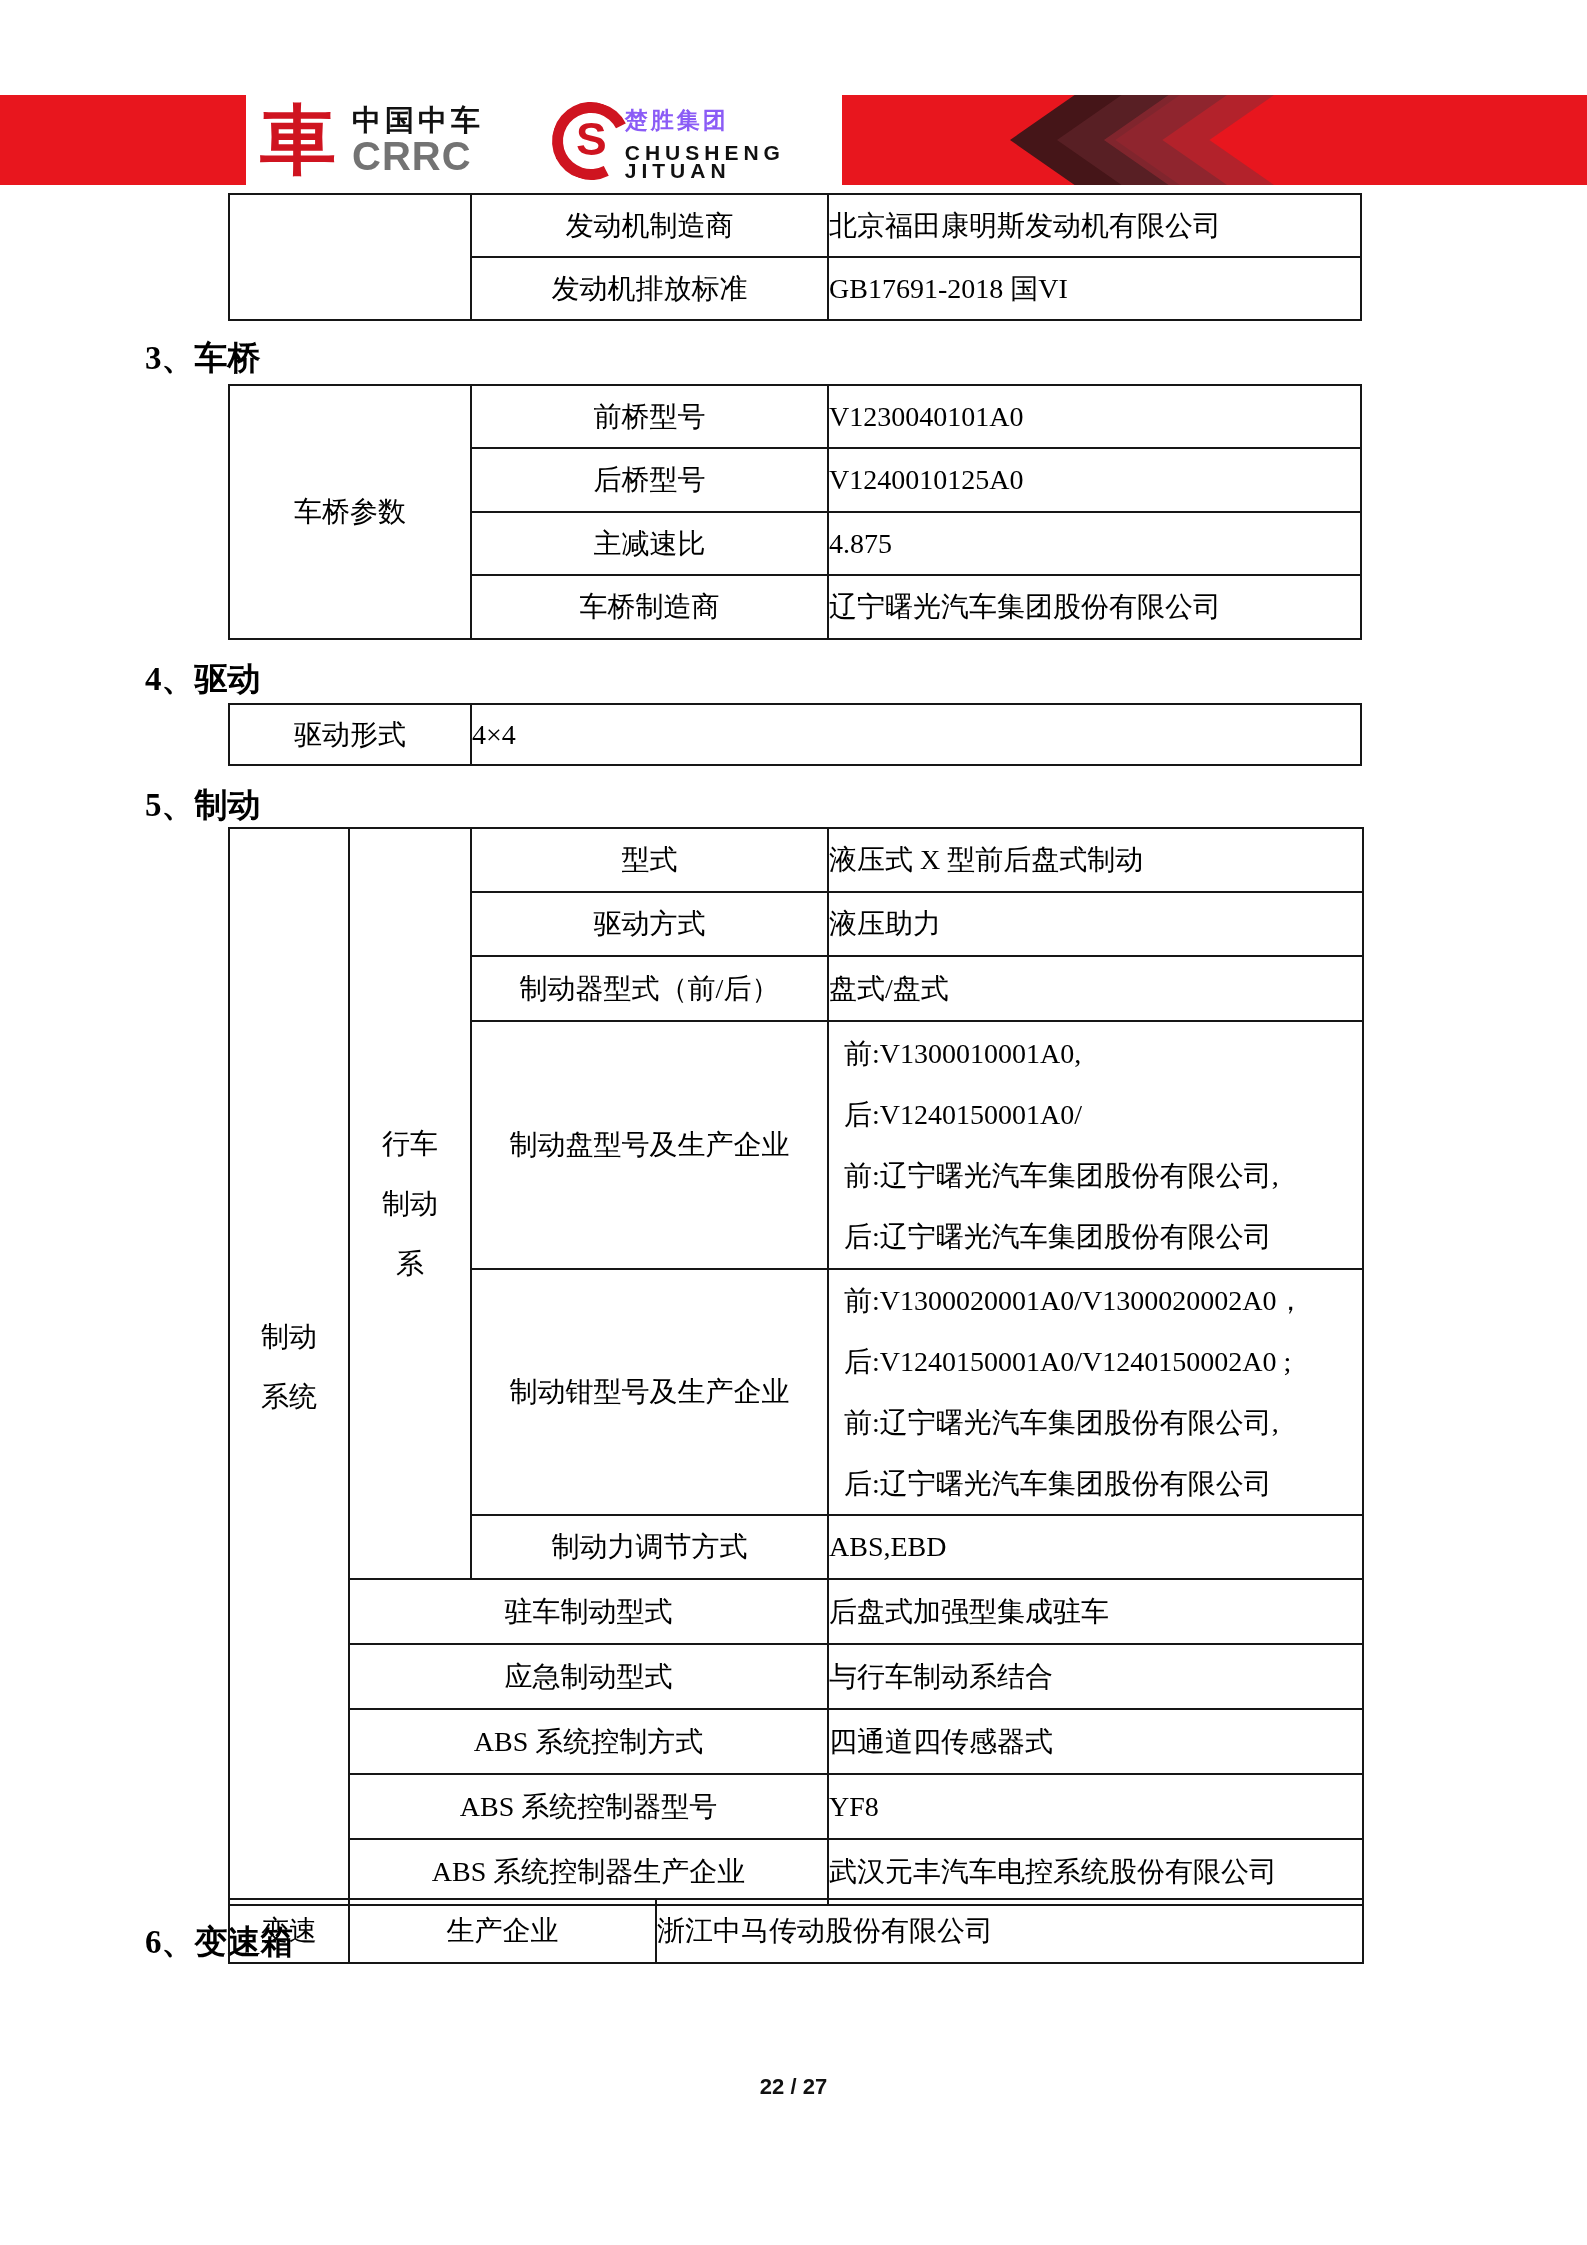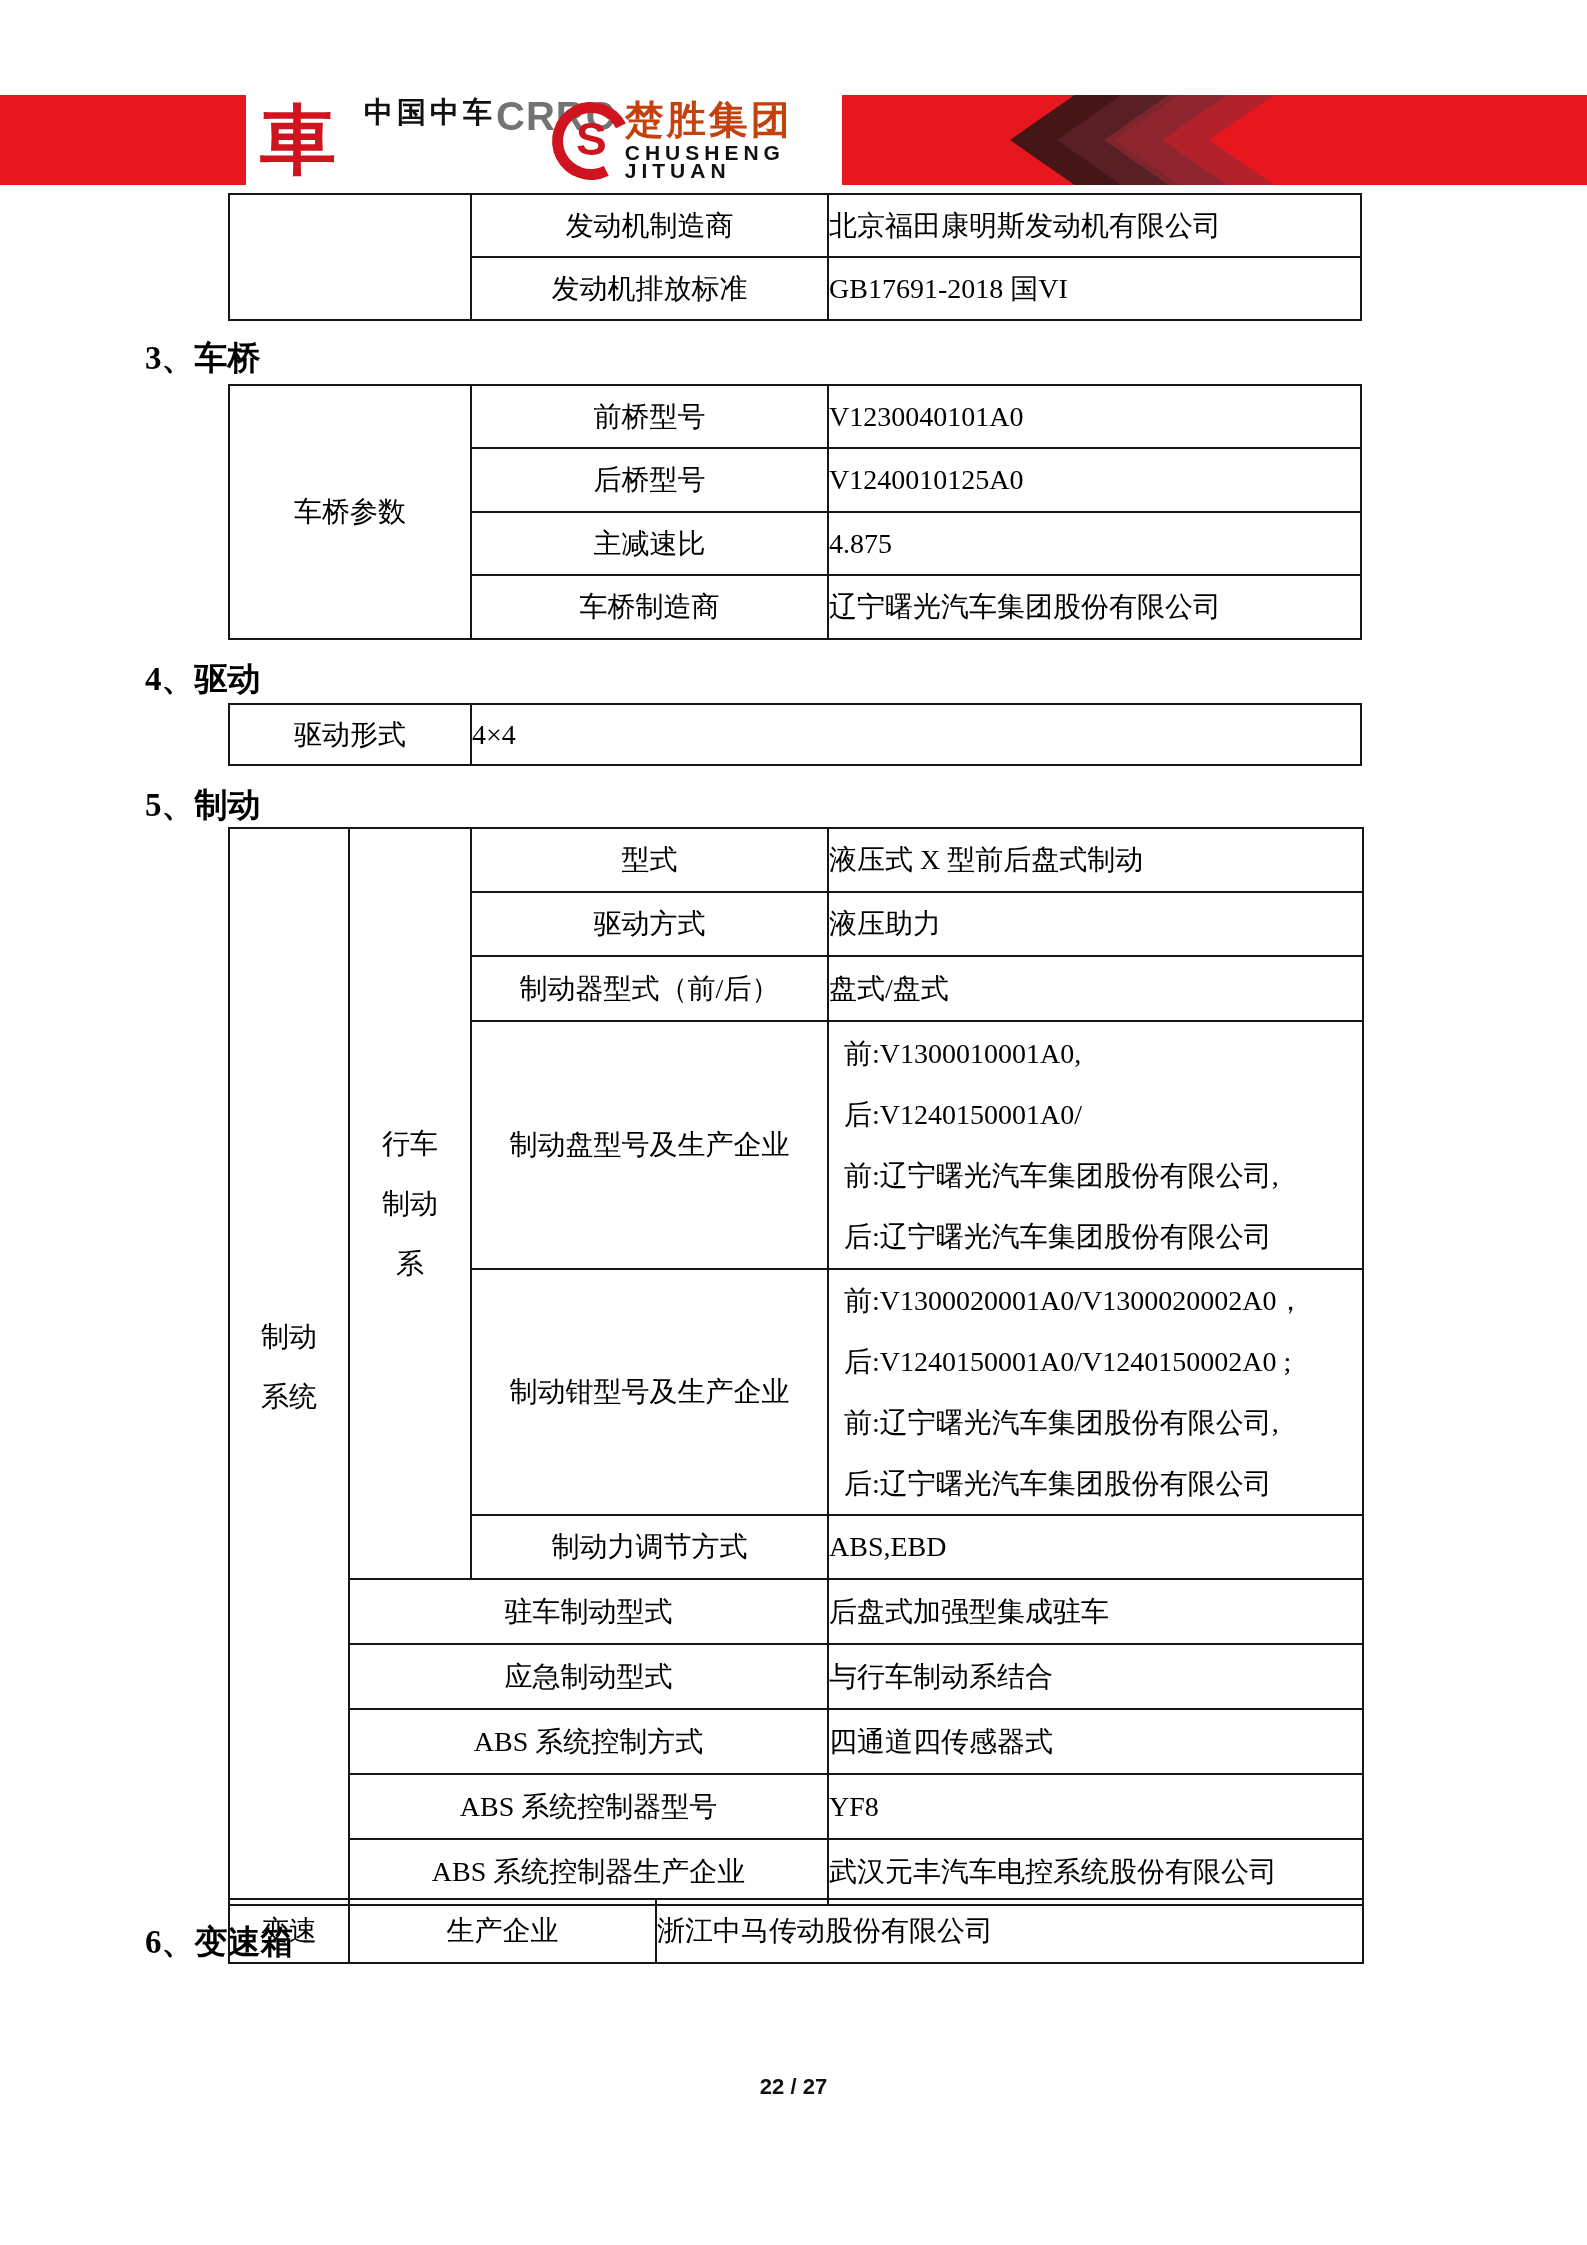--- a/index.html
+++ b/index.html
@@ -13,29 +13,29 @@
   .band .red-left{position:absolute;left:0;top:0;width:246px;height:90px;background:#e8161e;}
   .band .red-right{position:absolute;left:842px;top:0;width:745px;height:90px;background:#e8161e;overflow:hidden;}
   .chev{position:absolute;top:0;height:90px;width:170px;}
   .chev.c1{left:168px;background:rgba(45,22,24,.88);}
   .chev.c2{left:215px;background:rgba(95,35,40,.75);}
   .chev.c3{left:262px;background:rgba(150,42,50,.65);}
   .chev{clip-path:polygon(100% 0,38% 0,0 50%,38% 100%,100% 100%,62% 50%);}
   .logo-area{position:absolute;left:246px;top:0;width:596px;height:90px;background:#fff;}
   .crrc-group{position:absolute;left:14px;top:1px;display:flex;align-items:center;}
   .crrc-mark{color:#cf1420;font-size:76px;font-weight:900;line-height:88px;font-family:"Liberation Serif",serif;}
-  .crrc-text{margin-left:28px;display:flex;flex-direction:row;justify-content:center;height:88px;}
+  .crrc-text{margin-left:16px;display:flex;flex-direction:column;justify-content:center;height:88px;}
   .crrc-cn{font-size:29px;font-weight:bold;letter-spacing:4px;line-height:32px;color:#111;font-family:"Liberation Sans",sans-serif;}
   .crrc-en{font-size:40px;font-weight:900;letter-spacing:1px;line-height:40px;color:#737373;font-family:"Liberation Sans",sans-serif;}
   .cs-group{position:absolute;left:306px;top:1px;display:flex;align-items:center;}
   .cs-mark{position:relative;width:80px;height:80px;margin-top:4px;}
   .cs-cres{position:absolute;left:0;top:0;width:56px;height:56px;border:11px solid #cf1420;border-right-color:transparent;border-radius:50%;transform:rotate(18deg);}
   .cs-s{position:absolute;left:24px;top:10px;font-size:46px;font-weight:900;color:#cf1420;font-family:"Liberation Sans",sans-serif;}
   .cs-text{margin-left:10px;display:flex;flex-direction:column;justify-content:center;height:88px;}
-  .cs-cn{font-size:39px;font-weight:900;letter-spacing:3px;line-height:38px;color:#c2410c;font-family:"Liberation Sans",sans-serif;}
+  .cs-cn{font-size:23px;font-weight:900;letter-spacing:3px;line-height:38px;color:#8b5cf6;font-family:"Liberation Sans",sans-serif;}
   .cs-en{font-size:21px;font-weight:bold;letter-spacing:5px;line-height:18px;margin-top:5px;color:#111;font-family:"Liberation Sans",sans-serif;}
   
   .heading{position:absolute;left:145px;font-size:33px;font-weight:bold;color:#000;white-space:nowrap;}
   
   table.spec{position:absolute;border-collapse:collapse;table-layout:fixed;}
   table.spec td{border:2px solid #161616;font-size:28px;vertical-align:middle;padding:0;overflow:hidden;}
   td.lbl{text-align:center;}
   td.val{text-align:left;padding-left:15px;}
   td.grp{text-align:center;}
   .gl{line-height:60px;text-align:center;}

